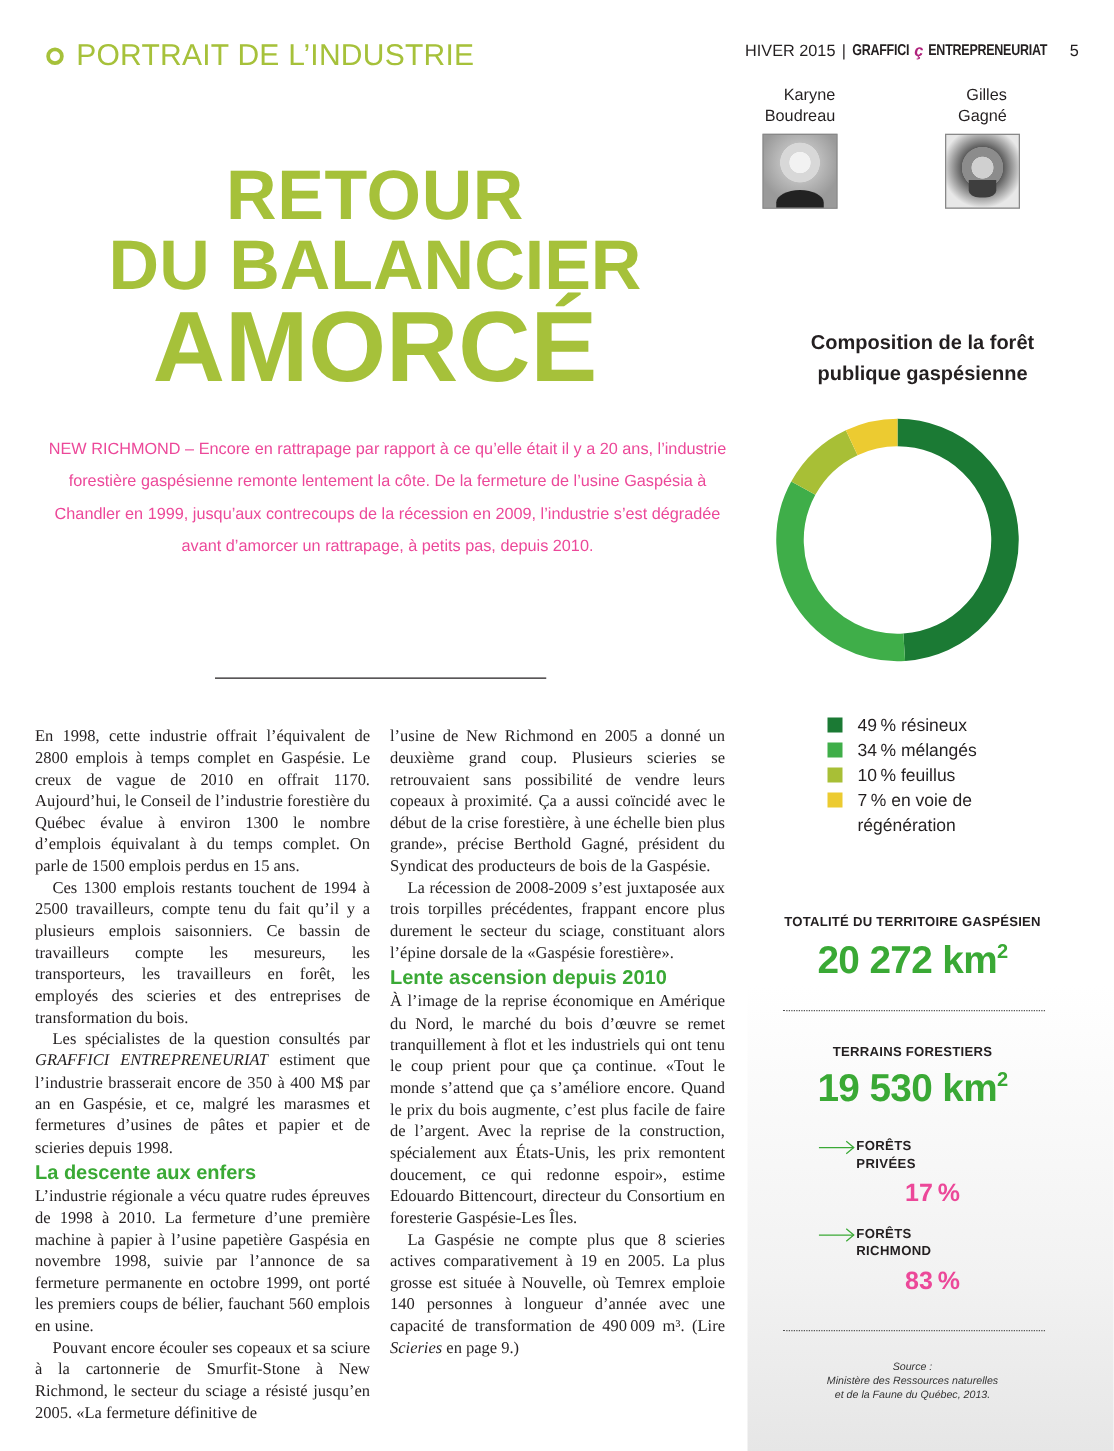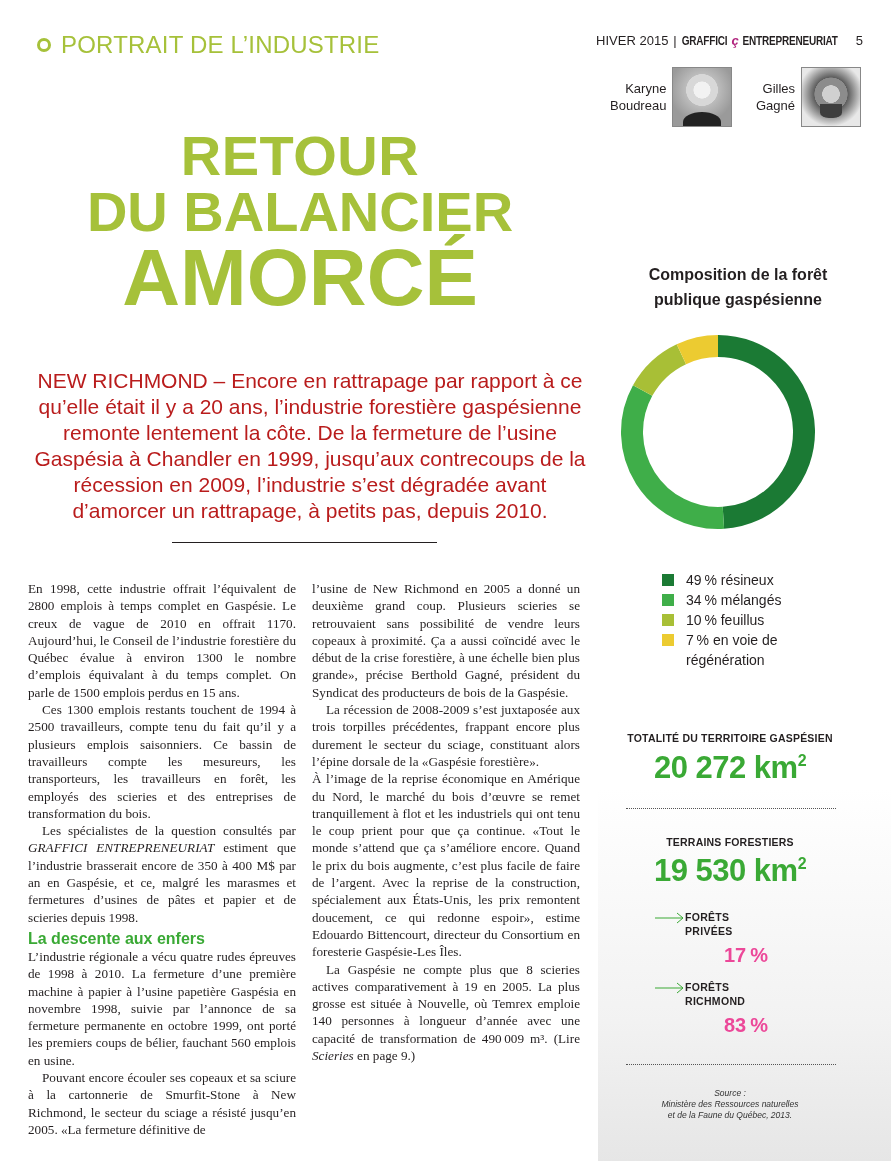--- a/index.html
+++ b/index.html
@@ -14,35 +14,35 @@
   .section-tag { left: 37px; top: 31px; display: flex; align-items: center; gap: 10px; }
   .ring { width: 8px; height: 8px; border: 3px solid #a6c13a; border-radius: 50%; }
   .section-label { color: #a6c13a; font-size: 24px; letter-spacing: 0.2px; }
 
   .issue { right: 28px; top: 33px; display: flex; align-items: center; gap: 4px; font-size: 13px; color: #231f20; }
   .issue .pipe { color: #231f20; margin: 0 1px; }
   .issue .brand { font-weight: bold; font-size: 10px; letter-spacing: -0.2px; transform: scaleY(1.25); display: inline-block; }
   .issue .brand-mark { color: #b0237d; font-weight: bold; font-size: 13px; font-style: italic; }
   .issue .pagenum { margin-left: 14px; font-size: 13px; }
 
-  .author { display: flex; align-items: center; gap: 6px; }
+  .author { display: flex; align-items: center; gap: 6px; flex-direction: column; }
   .author-name { font-size: 13px; line-height: 17px; text-align: right; color: #231f20; }
   .photo { width: 60px; height: 60px; border: 1px solid #888; box-sizing: border-box; position: relative; overflow: hidden; }
   .photo-1 { background: radial-gradient(circle at 50% 38%, #f2f2f2 0 18%, #d8d8d8 19% 34%, #bcbcbc 35%, #9a9a9a 70%), #aaa; }
   .photo-1::after { content: ""; position: absolute; left: 10px; right: 10px; bottom: -6px; height: 20px; background: #222; border-radius: 50% 50% 0 0; }
   .photo-2 { background: radial-gradient(circle at 50% 45%, #d0d0d0 0 20%, #8c8c8c 21% 38%, #5d5d5d 39%, #e8e8e8 75%), #ddd; }
   .photo-2::after { content: ""; position: absolute; left: 18px; right: 18px; top: 36px; height: 14px; background: #3e3e3e; border-radius: 0 0 40% 40%; }
 
   
   .title { left: 0; width: 600px; text-align: center; color: #a6c13a; font-weight: bold; }
   .t1 { top: 128px; font-size: 56px; line-height: 56px; letter-spacing: 0.5px; }
   .t2 { top: 184px; font-size: 56px; line-height: 56px; }
   .t3 { top: 236px; font-size: 80px; line-height: 84px; }
 
-  .lede { left: 30px; width: 560px; top: 368px; text-align: center; font-size: 21px; line-height: 26px; color: #b91c1c; }
+  .lede { left: 30px; width: 560px; top: 346px; text-align: center; font-size: 13px; line-height: 26px; color: #ec4899; }
   .lede-rule { left: 172px; width: 265px; top: 542px; border-top: 1.5px solid #231f20; }
 
   
   .col { top: 580px; width: 268px; font-family: "Liberation Serif", "DejaVu Serif", serif; font-size: 13.2px; line-height: 17.3px; color: #231f20; text-align: justify; }
   .col p { margin: 0; text-indent: 0; }
   .col p.ind { text-indent: 14px; }
   .col h3 { margin: 3px 0 0 0; font-family: "Liberation Sans", sans-serif; color: #3aa935; font-size: 16px; line-height: 19px; font-weight: bold; }
   .col1 { left: 28px; }
   .col2 { left: 312px; }
   .em { font-style: italic; }
@@ -114,20 +114,21 @@
   <p class="ind">Ces 1300 emplois restants touchent de 1994 à 2500 travailleurs, compte tenu du fait qu’il y a plusieurs emplois saisonniers. Ce bassin de travailleurs compte les mesureurs, les transporteurs, les travailleurs en forêt, les employés des scieries et des entreprises de transformation du bois.</p>
   <p class="ind"><span>Les spécialistes de la question consultés par </span><span class="em">GRAFFICI ENTREPRENEURIAT</span><span> estiment que l’industrie brasserait encore de 350 à 400 M$ par an en Gaspésie, et ce, malgré les marasmes et fermetures d’usines de pâtes et papier et de scieries depuis 1998.</span></p>
   <h3>La descente aux enfers</h3>
   <p>L’industrie régionale a vécu quatre rudes épreuves de 1998 à 2010. La fermeture d’une première machine à papier à l’usine papetière Gaspésia en novembre 1998, suivie par l’annonce de sa fermeture permanente en octobre 1999, ont porté les premiers coups de bélier, fauchant 560 emplois en usine.</p>
   <p class="ind">Pouvant encore écouler ses copeaux et sa sciure à la cartonnerie de Smurfit-Stone à New Richmond, le secteur du sciage a résisté jusqu’en 2005. «La fermeture définitive de</p>
 </div>
 
 <div class="abs col col2">
   <p>l’usine de New Richmond en 2005 a donné un deuxième grand coup. Plusieurs scieries se retrouvaient sans possibilité de vendre leurs copeaux à proximité. Ça a aussi coïncidé avec le début de la crise forestière, à une échelle bien plus grande», précise Berthold Gagné, président du Syndicat des producteurs de bois de la Gaspésie.</p>
   <p class="ind">La récession de 2008-2009 s’est juxtaposée aux trois torpilles précédentes, frappant encore plus durement le secteur du sciage, constituant alors l’épine dorsale de la «Gaspésie forestière».</p>
+  <h3>Lente ascension depuis 2010</h3>
   <p>À l’image de la reprise économique en Amérique du Nord, le marché du bois d’œuvre se remet tranquillement à flot et les industriels qui ont tenu le coup prient pour que ça continue. «Tout le monde s’attend que ça s’améliore encore. Quand le prix du bois augmente, c’est plus facile de faire de l’argent. Avec la reprise de la construction, spécialement aux États-Unis, les prix remontent doucement, ce qui redonne espoir», estime Edouardo Bittencourt, directeur du Consortium en foresterie Gaspésie-Les Îles.</p>
   <p class="ind"><span>La Gaspésie ne compte plus que 8 scieries actives comparativement à 19 en 2005. La plus grosse est située à Nouvelle, où Temrex emploie 140 personnes à longueur d’année avec une capacité de transformation de 490 009 m³. (Lire </span><span class="em">Scieries</span><span> en page 9.)</span></p>
 </div>
 
 <div class="abs sidebar"></div>
 
 <div class="abs chart-title">
   <div>Composition de la forêt</div>
   <div>publique gaspésienne</div>
 </div>

